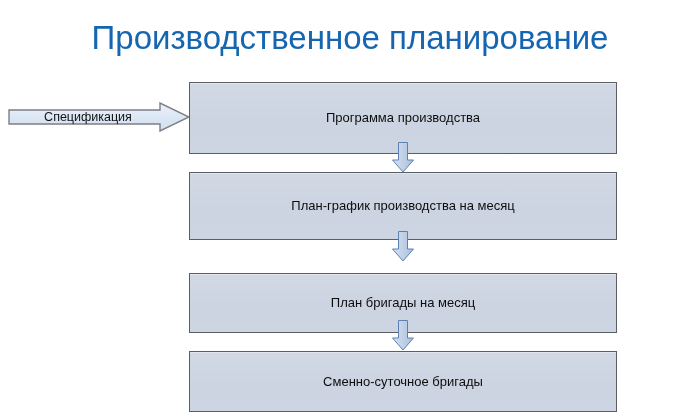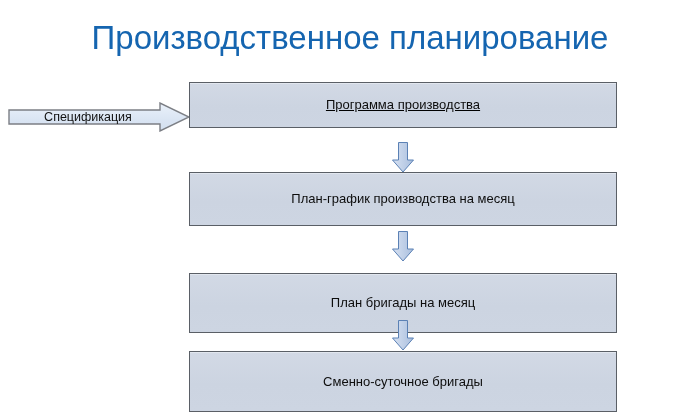--- a/index.html
+++ b/index.html
@@ -79,22 +79,22 @@
   }
   .proc-box .proc-label {
     font-size: 13px;
     color: #0d0d0d;
     font-family: "Liberation Sans", sans-serif;
     text-align: center;
     white-space: nowrap;
     line-height: 16px;
   }
 
-  #box-0 { top: 82px;  height: 46px; text-decoration: underline; }
-  #box-1 { top: 172px; height: 54px; }
+  #box-0 { top: 82px;  height: 72px; }
+  #box-1 { top: 172px; height: 68px; }
   #box-2 { top: 261px; height: 60px; margin-top: 12px; }
   #box-3 { top: 351px; height: 61px; }
 
   
   .down-arrow {
     position: absolute;
     width: 24px;
     height: 31px;
   }
   .down-arrow svg { display: block; }

